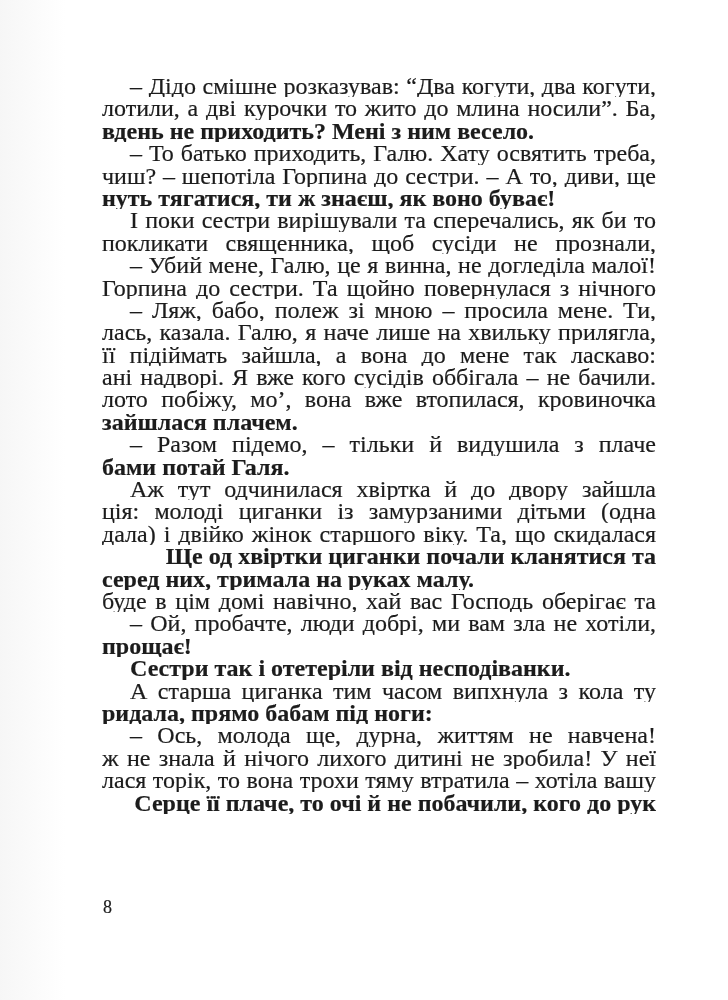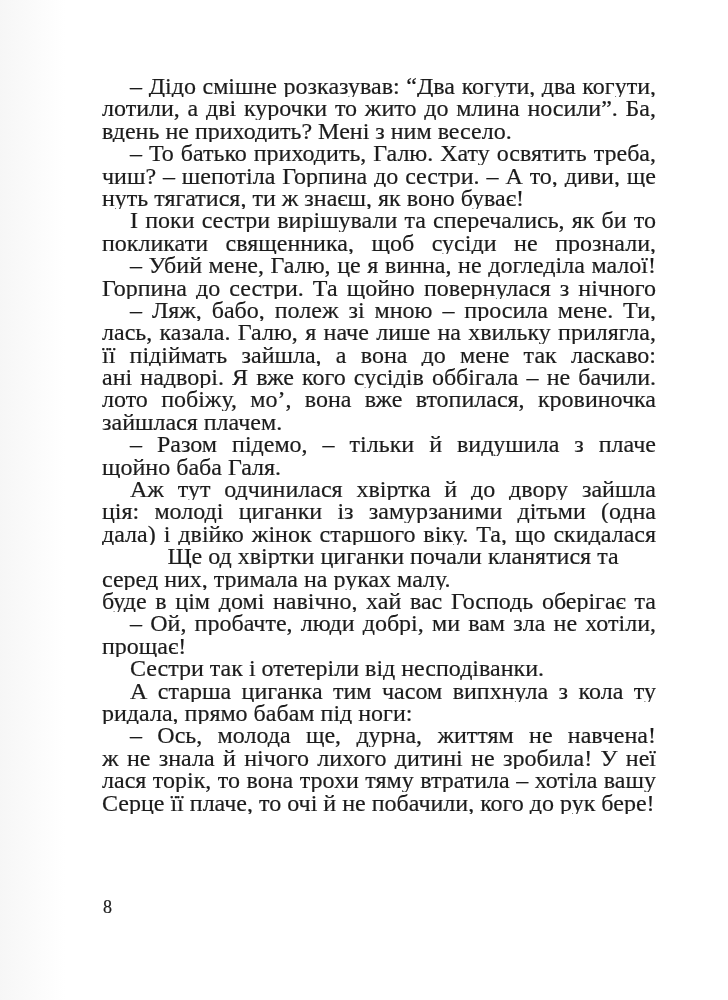--- a/index.html
+++ b/index.html
@@ -35,22 +35,23 @@
   .line {
     height: 22.4px;
     line-height: 22.4px;
     overflow: hidden;
   }
   .line.just {
     text-align: justify;
     text-align-last: justify;
   }
   .line.last {
-    text-align: center;
+    text-align: right;
     text-align-last: left;
+    font-weight: bold;
   }
   .line.first {
     text-indent: 28px;
   }
   .page-number {
     position: absolute;
     left: 103px;
     top: 896px;
     font-size: 18px;
     line-height: 22px;
@@ -73,21 +74,21 @@
       <div class="line just">покликати священника, щоб сусіди не прознали, сталося дещо</div>
       <div class="line just first">– Убий мене, Галю, це я винна, не догледіла малої! – вила баба</div>
       <div class="line just">Горпина до сестри. Та щойно повернулася з нічного чергування й</div>
       <div class="line just first">– Ляж, бабо, полеж зі мною – просила мене. Ти, бабо, втоми-</div>
       <div class="line just">лась, казала. Галю, я наче лише на хвильку прилягла, я взагалі</div>
       <div class="line just">її підіймать зайшла, а вона до мене так ласкаво: полеж, бабо, і</div>
       <div class="line just">ані надворі. Я вже кого сусідів оббігала – не бачили. Зараз на бо-</div>
       <div class="line just">лото побіжу, мо’, вона вже втопилася, кровиночка наша! – і знову</div>
       <div class="line last">зайшлася плачем.</div>
       <div class="line just first">– Разом підемо, – тільки й видушила з плаче помертвілими гу-</div>
-      <div class="line last">щойно баба Галя.</div>
+      <div class="line last">бами потай Галя.</div>
       <div class="line just first">Аж тут одчинилася хвіртка й до двору зайшла дивна делега-</div>
       <div class="line just">ція: молоді циганки із замурзаними дітьми (одна безупинно ри-</div>
       <div class="line just">дала) і двійко жінок старшого віку. Та, що скидалася на головну</div>
       <div class="line last first">Ще од хвіртки циганки почали кланятися та дріботіти:</div>
       <div class="line last">серед них, тримала на руках малу.</div>
       <div class="line just">буде в цім домі навічно, хай вас Господь оберігає та всі ваші гріхи</div>
       <div class="line just first">– Ой, пробачте, люди добрі, ми вам зла не хотіли, хай щастя</div>
       <div class="line last">прощає!</div>
       <div class="line last first">Сестри так і отетеріли від несподіванки.</div>
       <div class="line just first">А старша циганка тим часом випхнула з кола ту молоду, що</div>

